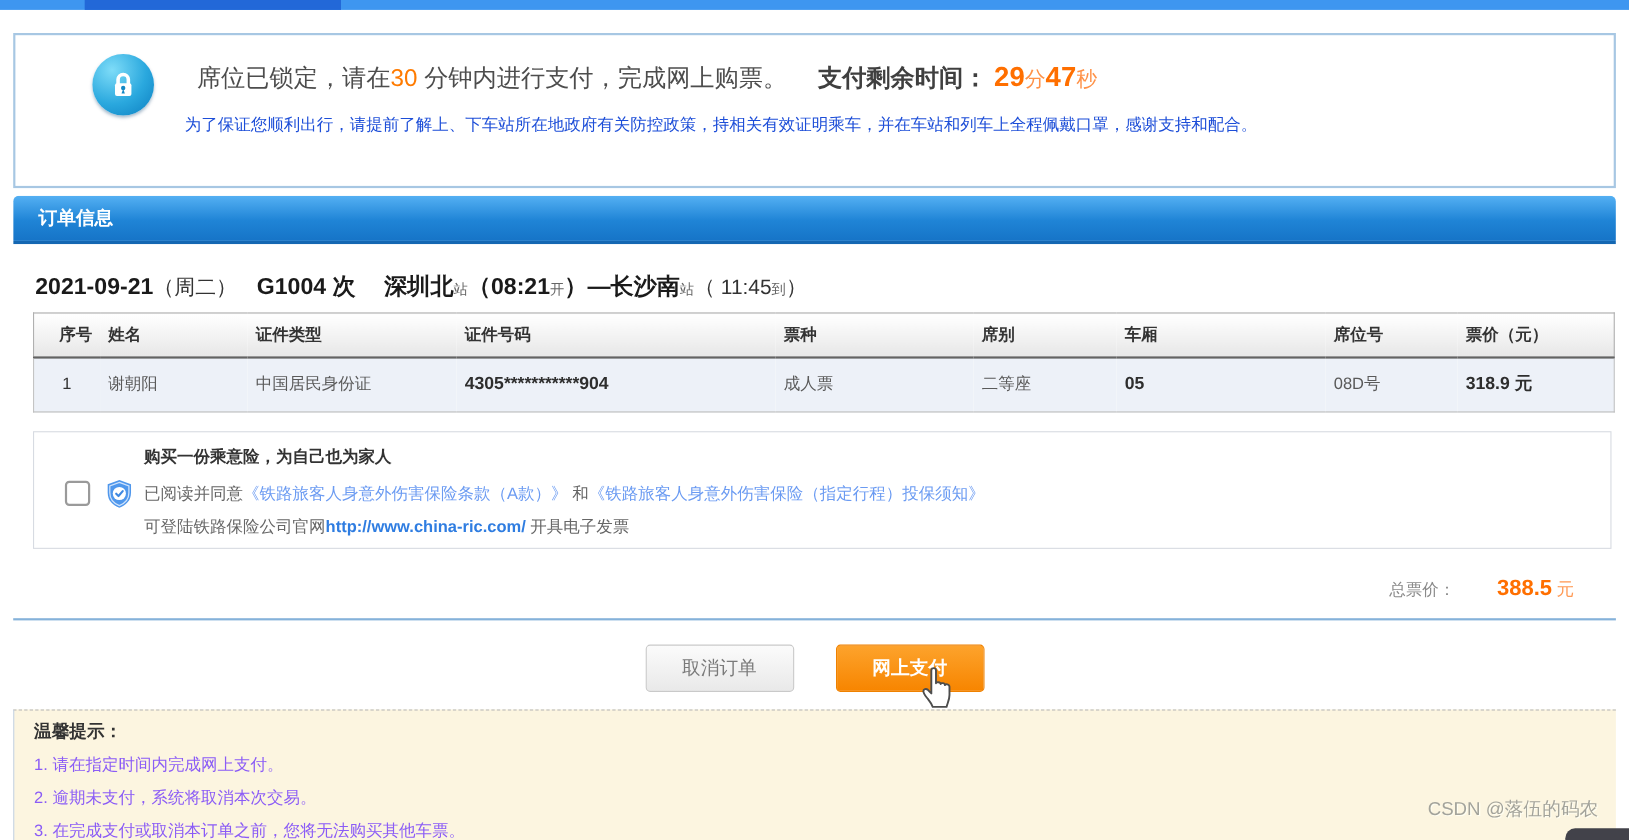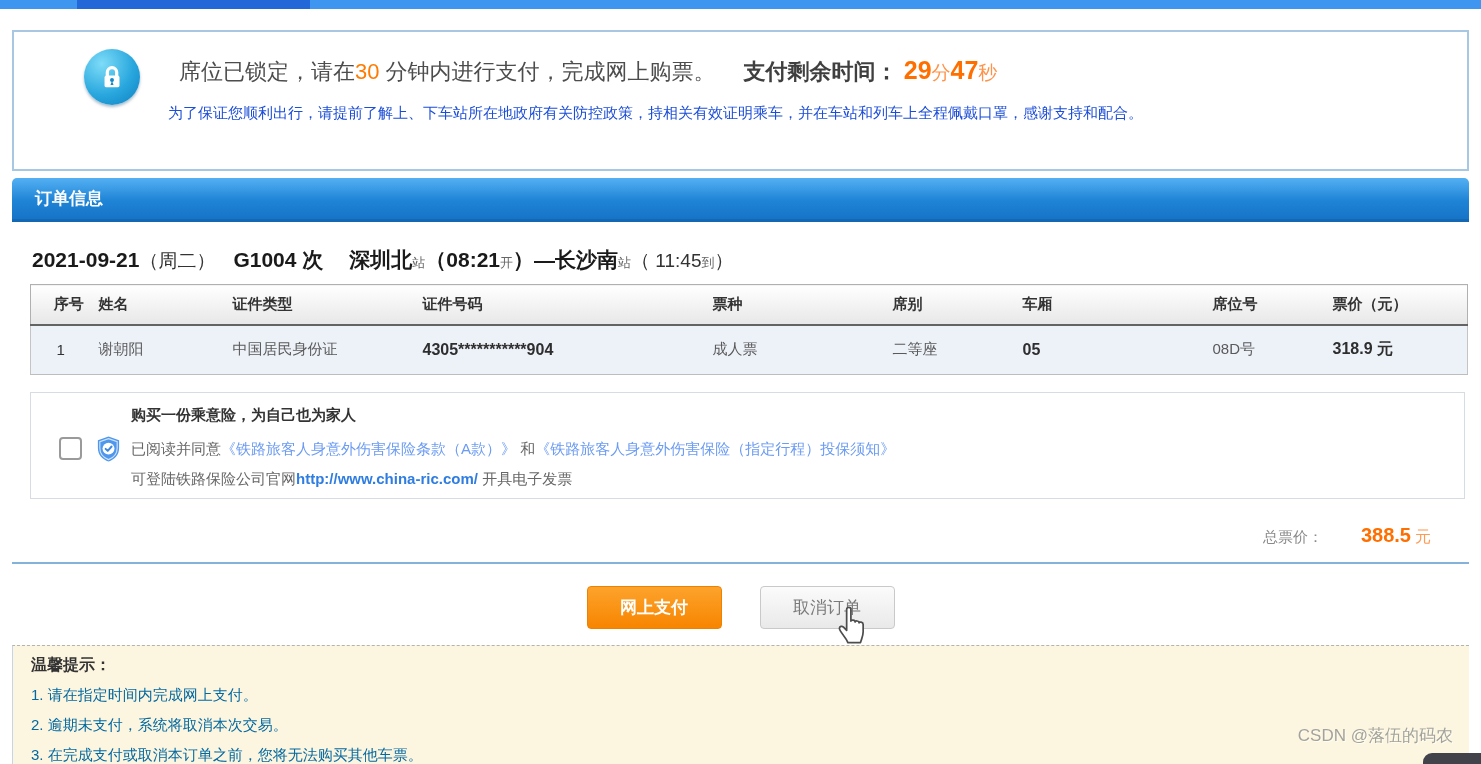--- a/index.html
+++ b/index.html
@@ -74,21 +74,21 @@
   .btn { width:135px; height:43px; font-size:17px; border-radius:4px; cursor:pointer;
     font-family:inherit; }
   .btn-cancel { background:linear-gradient(#fbfbfb,#e9e9e9); border:1px solid #c9c9c9; color:#7a7a7a; }
   .btn-pay { background:linear-gradient(#fda32c,#f78500); border:1px solid #ef8100;
     color:#fff; font-weight:bold; }
   .cursor-icon { position:absolute; left:833px; top:601px; z-index:5; }
   
   .tips { position:absolute; left:12px; top:645px; width:1457px; height:119px;
     background:#fcf5e0; border-top:1px dashed #b3b3b3; border-left:1px solid #c5d4e6; }
   .tips-title { position:absolute; left:18px; top:9px; font-size:16px; font-weight:bold; color:#333; }
-  .tips-item { position:absolute; left:18px; font-size:15px; color:#0369a1; white-space:nowrap; }
+  .tips-item { position:absolute; left:18px; font-size:15px; color:#8b5cf6; white-space:nowrap; }
   .tips-item.i0 { top:40px; } .tips-item.i1 { top:70px; } .tips-item.i2 { top:100px; }
   .watermark { position:absolute; right:28px; top:724px; font-size:17px; color:#a3a39b;
     text-shadow:1px 1px 0 #fffef2; }
   .corner-dark { position:absolute; right:0; bottom:0; width:58px; height:11px;
     background:#42424a; border-top-left-radius:9px; }
 </style>
 </head>
 <body>
 
 <div class="page">
@@ -180,22 +180,22 @@
         <span>可登陆铁路保险公司官网</span><a class="ins-url">http://www.china-ric.com/</a><span> 开具电子发票</span>
       </div>
     </div>
 
     <div class="total-line">
       <span>总票价：</span><span class="total-amount">388.5</span><span class="total-unit">元</span>
     </div>
   </div>
 
   <div class="btn-row">
+    <button class="btn btn-cancel">取消订单</button>
     <button class="btn btn-pay">网上支付</button>
-    <button class="btn btn-cancel">取消订单</button>
   </div>
 
   <span class="cursor-icon">
     <svg width="38" height="44" viewBox="0 0 20 28">
       <path d="M7.4 26.5 C6.8 25 5.7 23.3 4.6 21.9 C3.6 20.6 2.0 18.8 2.0 17.4 C2.0 16.1 3.6 15.7 4.6 16.6 L6.6 18.7 V5.4 C6.6 3.6 9.3 3.6 9.3 5.4 V12.8 C9.3 11.9 12.0 12.0 12.0 13.3 C12.0 12.4 14.5 12.5 14.5 13.9 C14.5 13.1 17.1 13.2 17.1 14.9 V19.6 C17.1 22.3 16.1 23.9 15.4 26.5 Z" fill="#fff" stroke="#4d4d4d" stroke-width="1.1" stroke-linejoin="round"></path>
     </svg>
   </span>
 
   <div class="tips">
     <div class="tips-title">温馨提示：</div>

